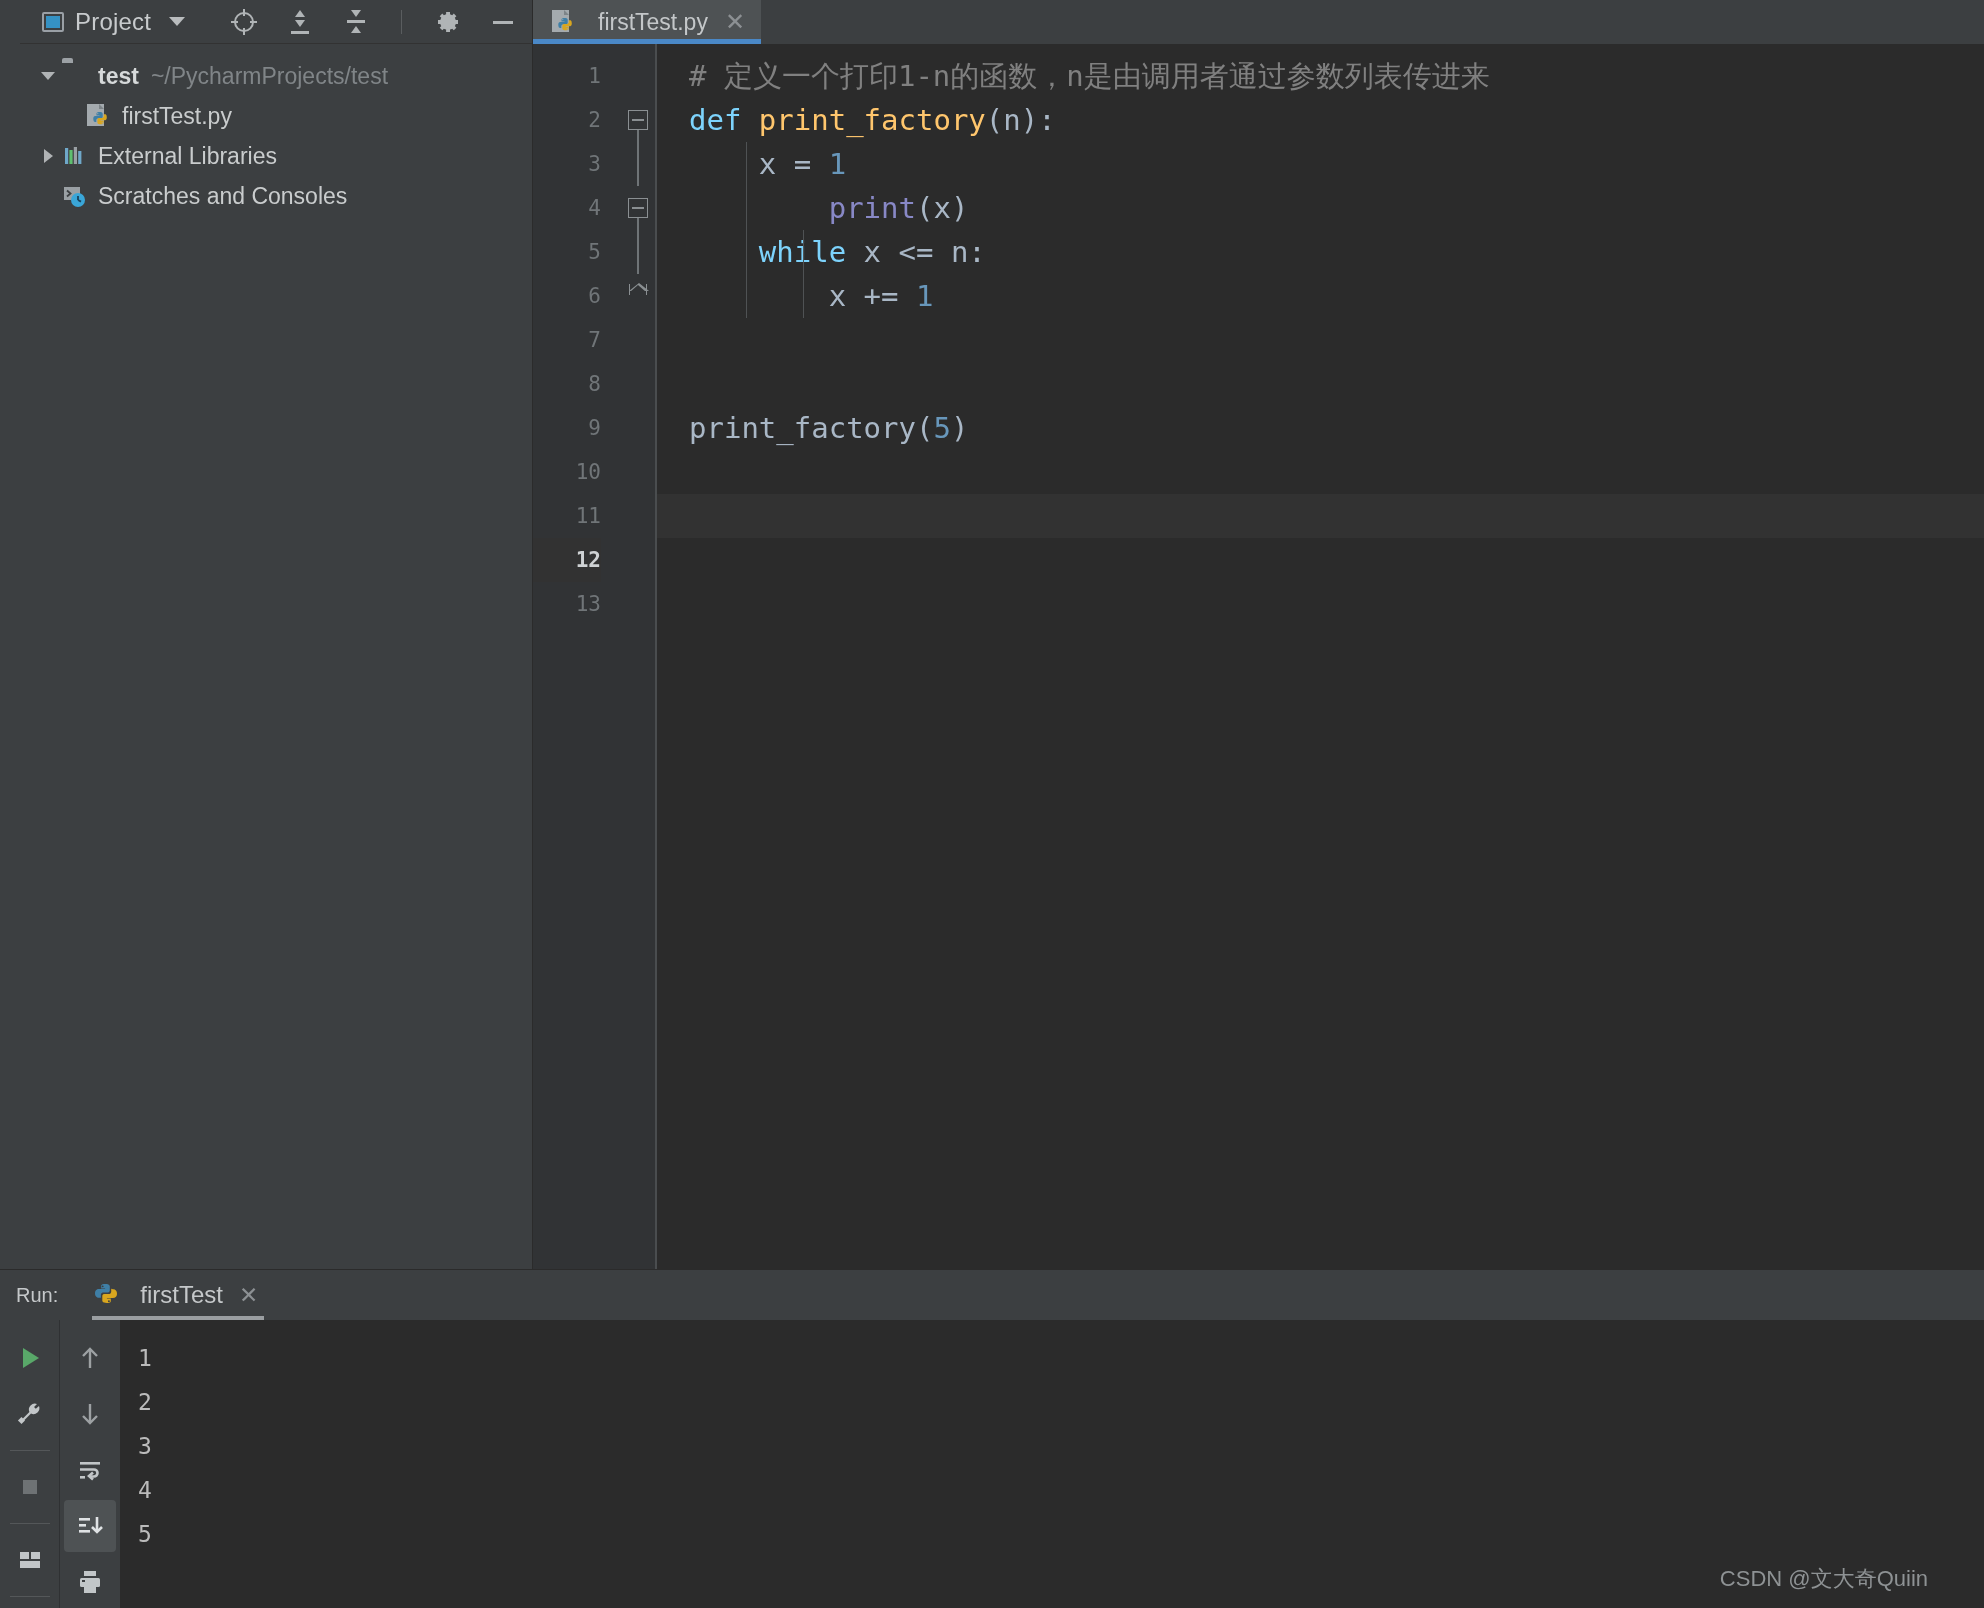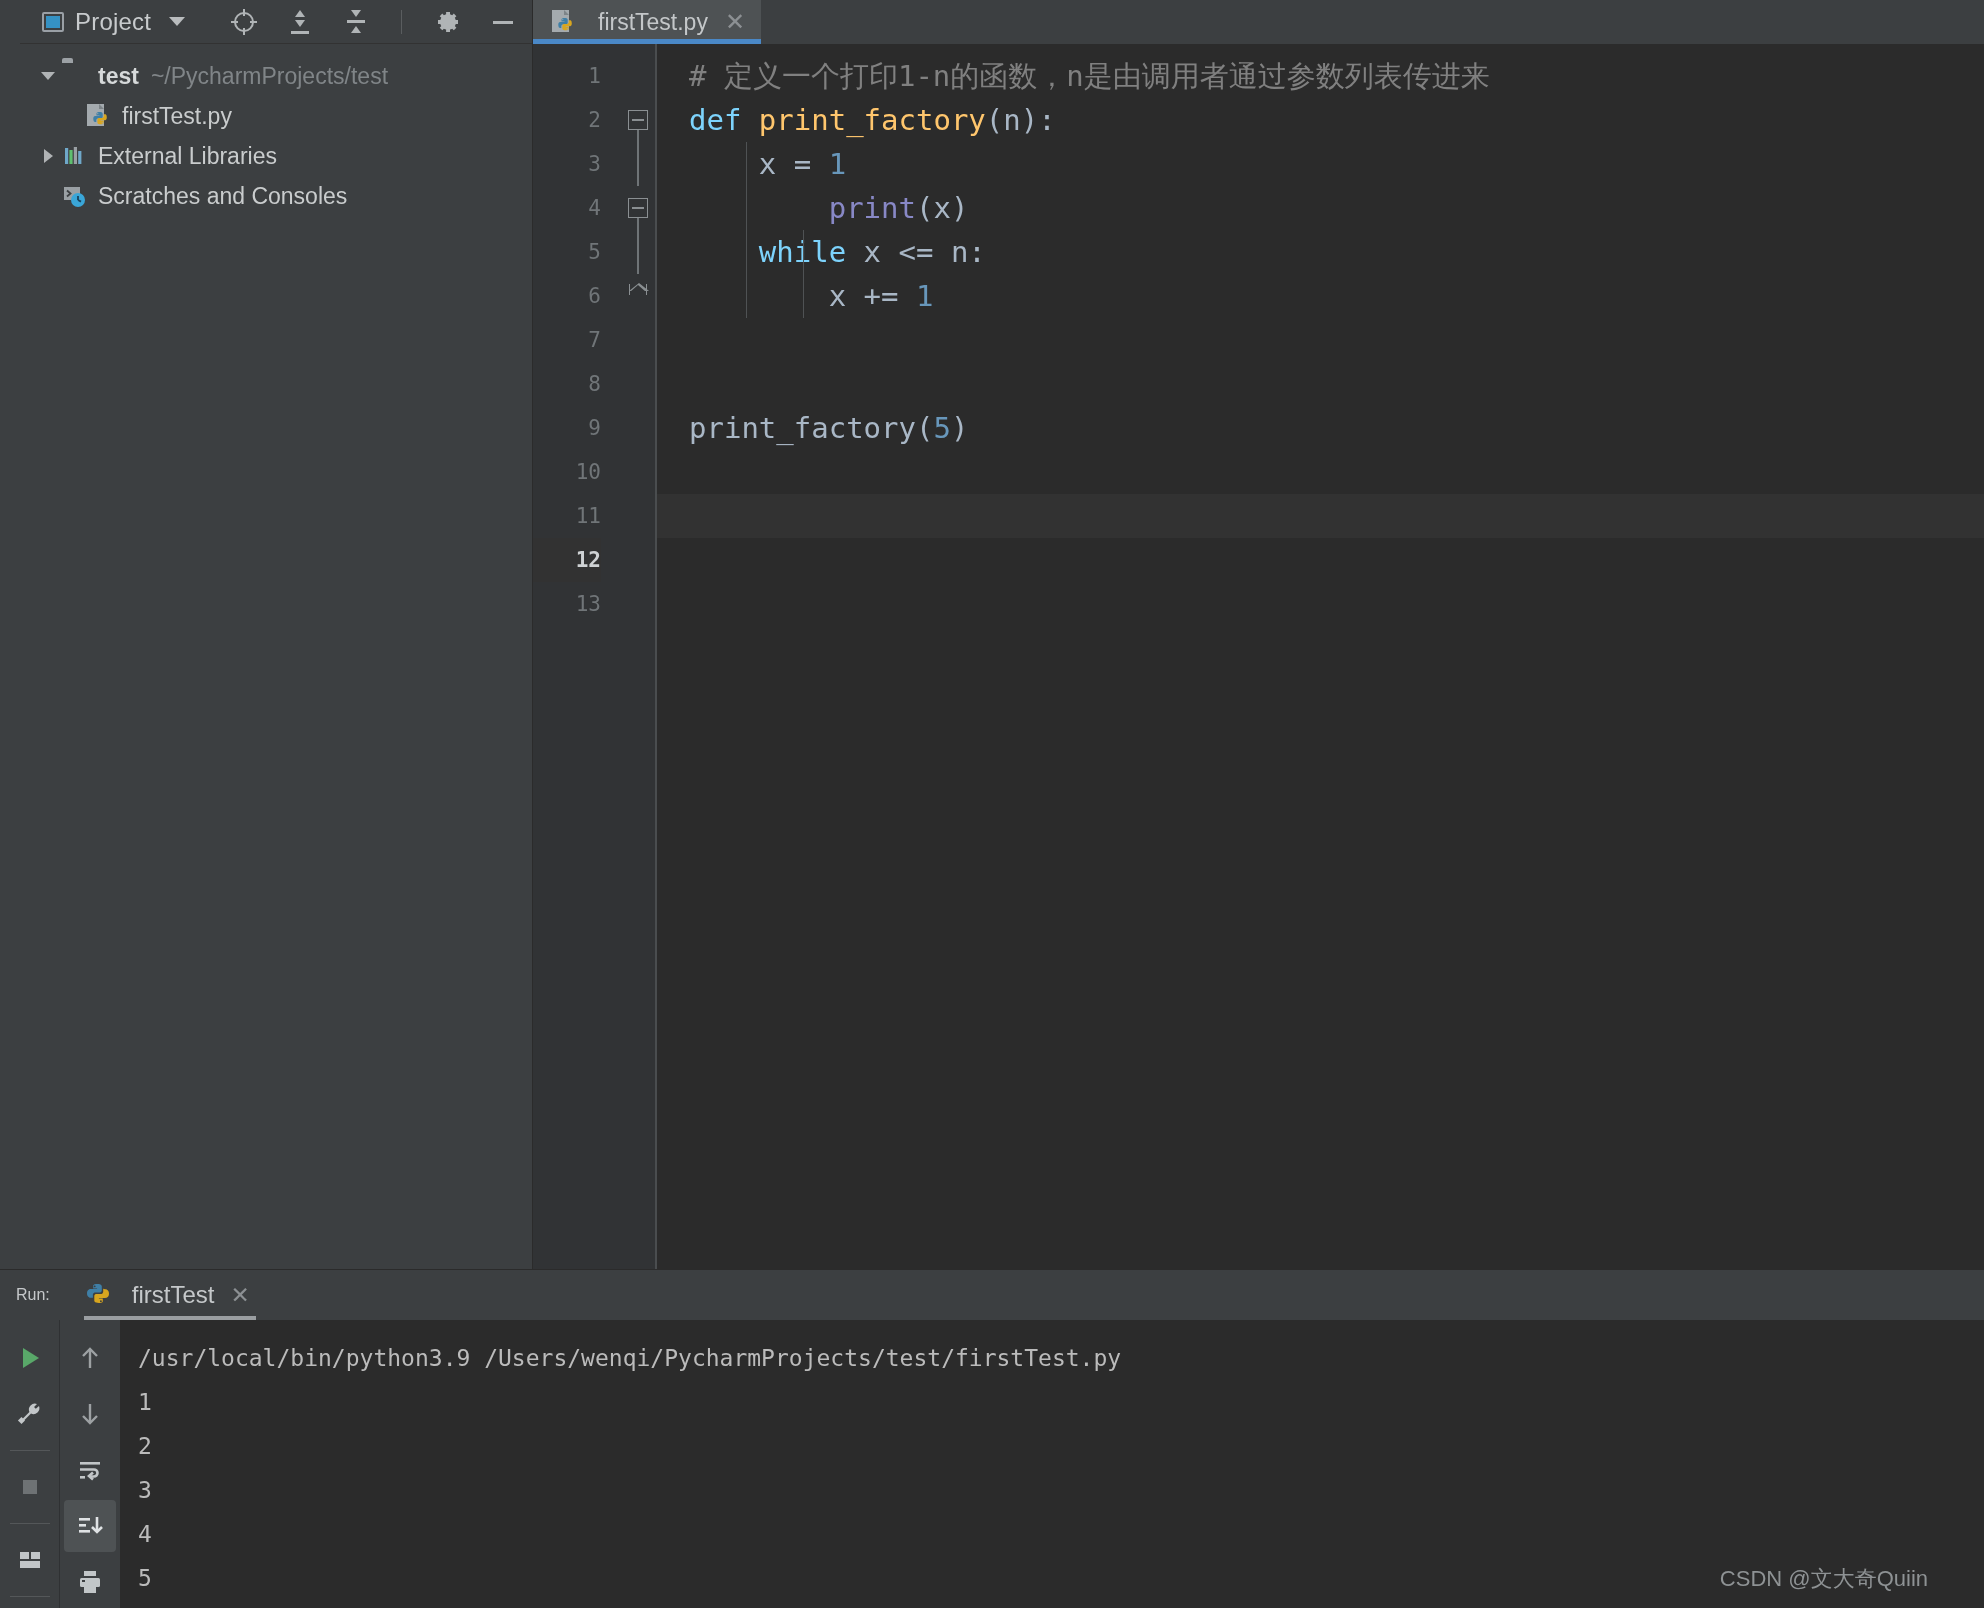--- a/index.html
+++ b/index.html
@@ -138,21 +138,21 @@
   .tok-fn { color: #ffc66d; }
   .tok-builtin { color: #8888c6; }
   .tok-def { color: #a9b7c6; }
   .indent-guide {
     position: absolute; width: 1px; background: #4f5254;
   }
 
   
   .run-panel { flex: 1; display: flex; flex-direction: column; background: #3c3f41; border-top: 1px solid #2b2b2b; }
   .run-header { height: 50px; display: flex; align-items: center; background: #3c3f41; }
-  .run-label { color: #c5c8ca; font-size: 16px; padding: 0 26px 0 16px; }
+  .run-label { color: #c5c8ca; font-size: 20px; padding: 0 26px 0 16px; }
   .run-tab {
     display: flex; align-items: center; gap: 12px; height: 50px;
     padding: 0 14px 0 8px; position: relative;
   }
   .run-tab::after {
     content: ""; position: absolute; left: 8px; right: 8px; bottom: 0;
     height: 4px; background: #9a9ea1;
   }
   .run-tab-title { color: #c5c8ca; font-size: 24px; }
   .run-tab-close { color: #8c9093; font-size: 23px; margin-left: 4px; }
@@ -461,21 +461,20 @@
         <svg viewBox="0 0 30 30" width="30" height="30">
           <rect x="9" y="4" width="12" height="5" fill="#c2c6c8"></rect>
           <rect x="5" y="11" width="20" height="9" rx="1.5" fill="#c2c6c8"></rect>
           <rect x="9" y="20" width="12" height="6" fill="#c2c6c8"></rect>
           <rect x="7" y="13" width="3" height="2" fill="#3c3f41"></rect>
         </svg>
       </div>
     </div>
 
     <div class="console">
-      <div class="con-line con-cmd">/usr/local/bin/python3.9 /Users/wenqi/PycharmProjects/test/firstTest.py</div>
       <div class="con-line">1</div>
       <div class="con-line">2</div>
       <div class="con-line">3</div>
       <div class="con-line">4</div>
       <div class="con-line">5</div>
       <div class="watermark">CSDN @文大奇Quiin</div>
     </div>
 
   </div>
 </div>

